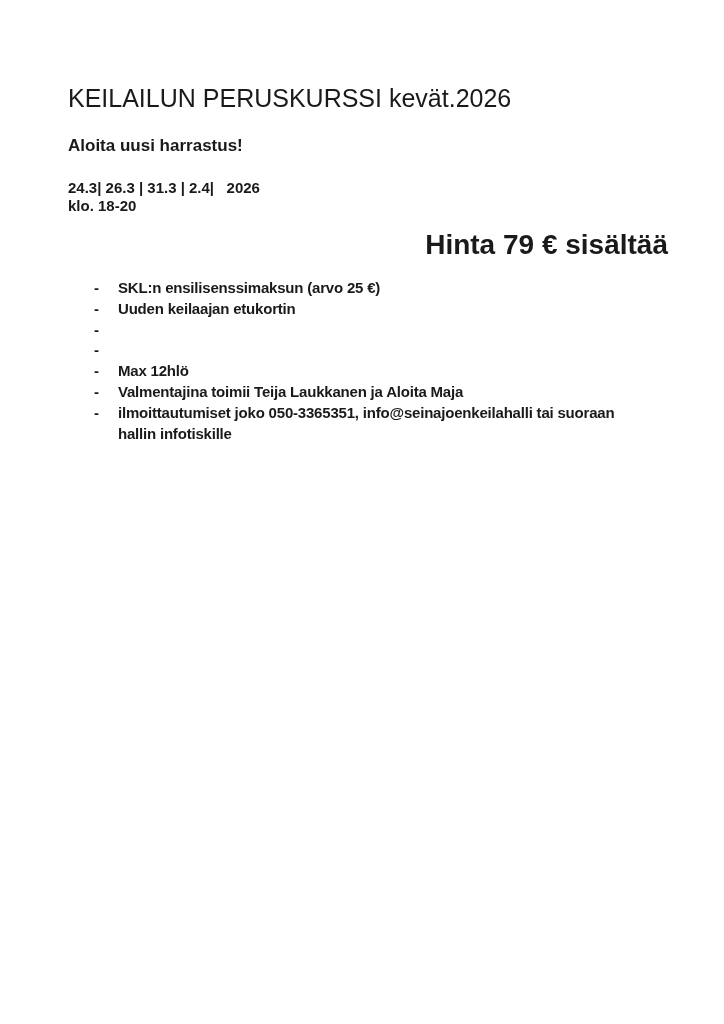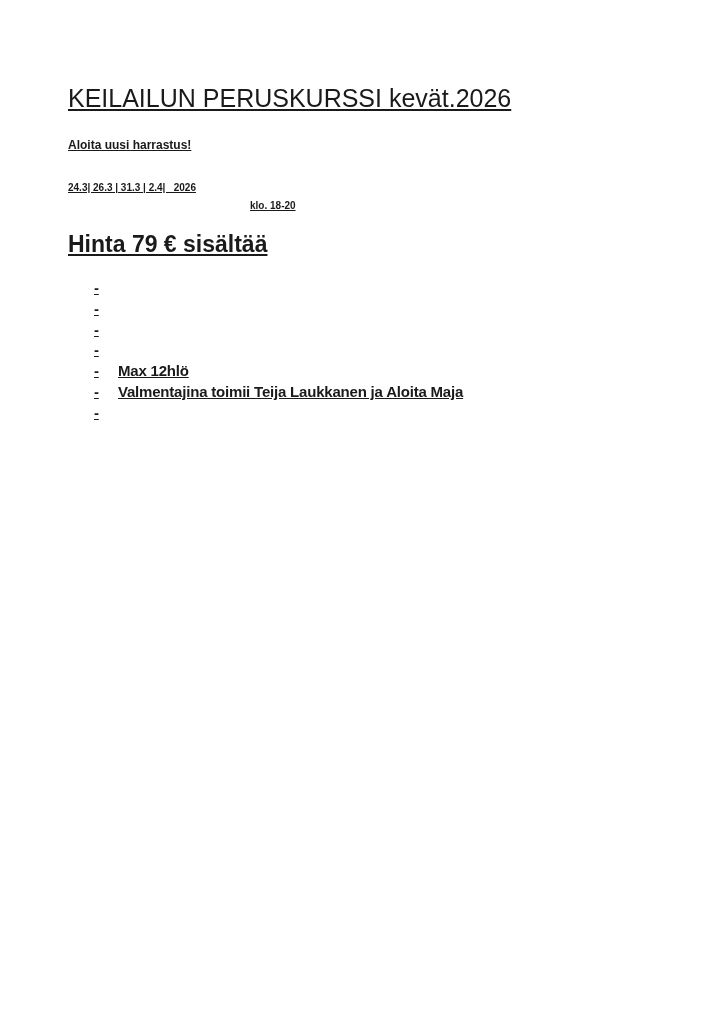--- a/index.html
+++ b/index.html
@@ -9,56 +9,55 @@
   }
   .page {
     position: relative;
     width: 724px;
     height: 1011px;
     background: #ffffff;
     font-family: "Liberation Sans", sans-serif;
     color: #1a1a1a;
     overflow: hidden;
     box-sizing: border-box;
-    text-decoration: underline;
   }
   .content {
     padding: 84px 56px 0 68px;
     box-sizing: border-box;
   }
   .doc-title {
     font-size: 25px;
     font-weight: 400;
     line-height: 29px;
     margin: 0;
     white-space: nowrap;
   }
   .doc-subtitle {
-    font-size: 12px;
+    font-size: 17px;
     font-weight: 700;
     line-height: 21px;
     margin: 22px 0 0 0;
   }
   .schedule {
     margin-top: 23px;
-    font-size: 10px;
+    font-size: 15px;
     font-weight: 700;
     line-height: 18px;
   }
   .schedule .dates {
     white-space: pre; 
   }
   .schedule .time {
-    margin-left: 182px;
   }
   .price-heading {
-    font-size: 23px;
+    font-size: 28px;
     font-weight: 700;
     line-height: 25px;
     margin: 17px 0 0 0;
+    text-align: right;
   }
   .benefits {
     list-style: none;
     margin: 21px 0 0 0;
     padding: 0;
     font-size: 15px;
     font-weight: 700;
     line-height: 20.8px;
     letter-spacing: -0.2px;
   }
@@ -90,37 +89,40 @@
     <div class="schedule">
       <div class="dates">24.3| 26.3 | 31.3 | 2.4|   2026</div>
       <div class="time">klo. 18-20</div>
     </div>
 
     <h2 class="price-heading">Hinta 79 € sisältää</h2>
 
     <ul class="benefits">
       <li>
         <span class="marker">-</span>
+        <span class="btext">SKL:n ensilisenssimaksun (arvo 25 €)</span>
       </li>
       <li>
         <span class="marker">-</span>
+        <span class="btext">Uuden keilaajan etukortin</span>
       </li>
       <li>
         <span class="marker">-</span>
       </li>
       <li>
         <span class="marker">-</span>
       </li>
       <li>
         <span class="marker">-</span>
         <span class="btext">Max 12hlö</span>
       </li>
       <li>
         <span class="marker">-</span>
         <span class="btext">Valmentajina toimii Teija Laukkanen ja Aloita Maja</span>
       </li>
       <li>
         <span class="marker">-</span>
+        <span class="btext">ilmoittautumiset joko 050-3365351, info@seinajoenkeilahalli tai suoraan hallin infotiskille</span>
       </li>
     </ul>
 
   </div>
 </div>
 
 </body></html>

